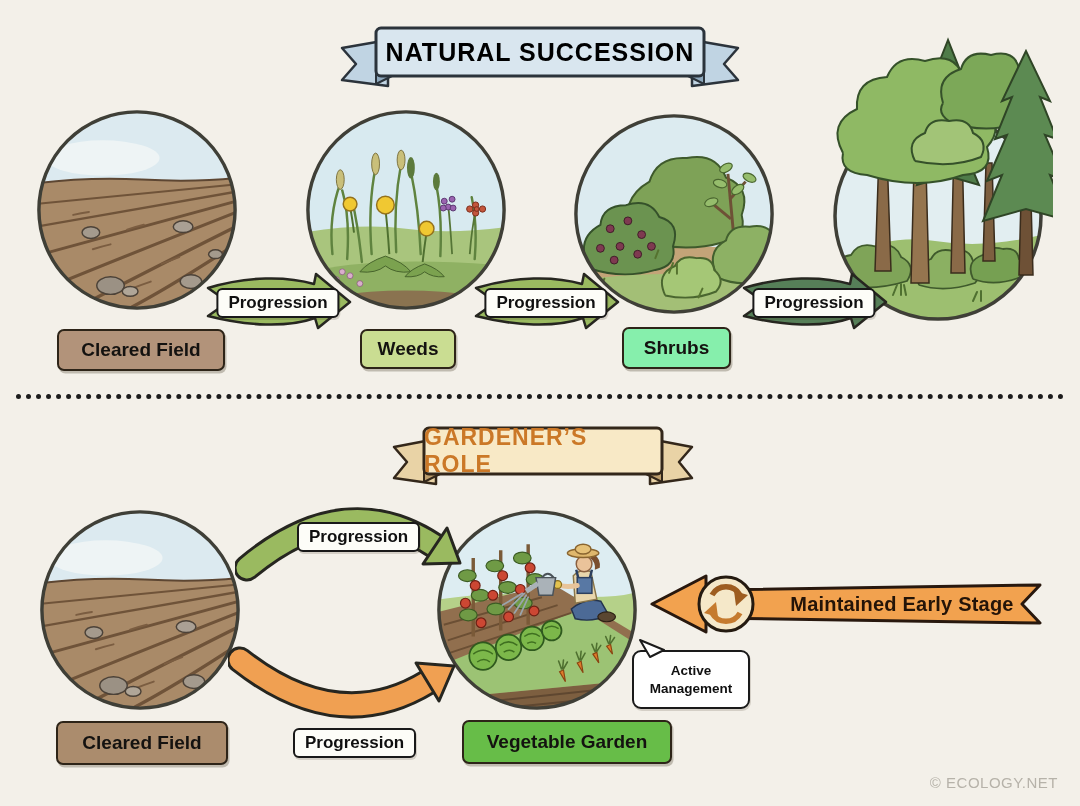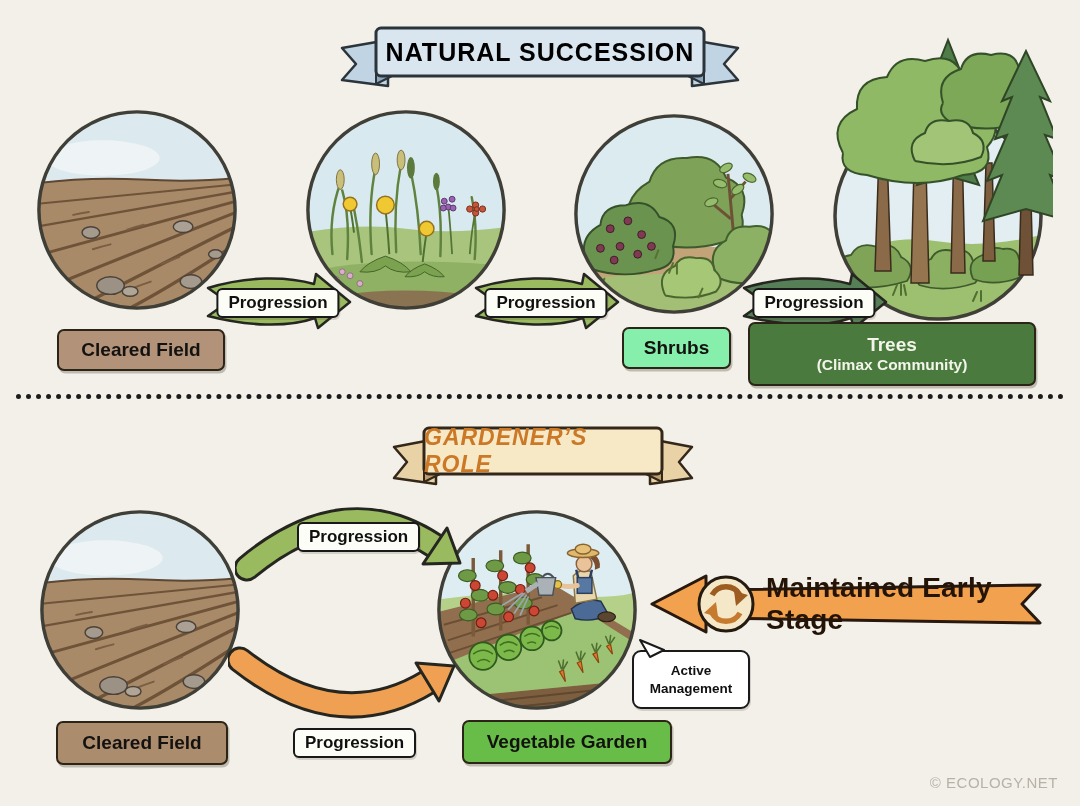--- a/index.html
+++ b/index.html
@@ -37,21 +37,21 @@
   .stage-label .sub{font-size:15.5px;}
 
   
   .divider{position:absolute;left:16px;top:394px;width:1048px;border-top:5px dotted #1c1c1c;}
 
   
   .maintained{position:absolute;left:648px;top:571px;width:402px;height:66px;}
   .maintained svg{position:absolute;left:0;top:0;}
   .maintained .maintained-text{position:absolute;left:118px;right:12px;top:0;height:66px;
     display:flex;align-items:center;justify-content:center;
-    font-size:28px;font-weight:bold;color:#241408;letter-spacing:.2px;}
+    font-size:20px;font-weight:bold;color:#241408;letter-spacing:.2px;}
 
   
   .callout{position:absolute;left:632px;top:650px;width:106px;background:#ffffff;
     border:2px solid #1a1a1a;border-radius:9px;padding:10px 4px;text-align:center;
     font-size:13.5px;font-weight:bold;color:#101010;line-height:1.3;
     box-shadow:1px 2px 0 rgba(70,60,40,.18);}
   .callout svg.tail{position:absolute;left:4px;top:-14px;}
 
   .copyright{position:absolute;right:22px;top:774px;font-size:15px;color:#b6b2a9;letter-spacing:.5px;}
 </style>
@@ -267,37 +267,34 @@
   </div>
 
   <div class="prog-arrow" style="left:738px;top:272px;">
     <svg width="152" height="60" viewBox="0 0 152 60">
       <path d="M6,16 C45,4 85,4 112,12 L114,2 L148,30 L116,56 L113,46 C85,56 45,54 6,44 L26,30 Z" fill="#567f58" stroke="#262620" stroke-width="2.5" stroke-linejoin="round"></path>
     </svg>
     <span class="prog-label">Progression</span>
   </div>
 
   <div class="stage-label" style="left:57px;top:329px;width:164px;height:38px;background:#b2937a;">Cleared Field</div>
+  <div class="stage-label" style="left:360px;top:329px;width:92px;height:36px;background:#cadd92;">Weeds</div>
   <div class="stage-label" style="left:622px;top:327px;width:105px;height:38px;background:#86efac;">Shrubs</div>
-  <div class="stage-label" style="left:748px;top:322px;width:284px;height:60px;background:#4a7a3e;color:#f3f5ea;">
-    <span>Trees</span>
-    <span class="sub">(Climax Community)</span>
-  </div>
 
   <div class="divider"></div>
 
   <div class="banner banner-bottom" style="left:388px;top:424px;width:310px;height:62px;">
     <svg width="310" height="62" viewBox="0 0 310 62">
       <path d="M48 15 L6 23 L19 38 L6 54 L48 60 Z" fill="#e9d3a6" stroke="#33271a" stroke-width="2.5" stroke-linejoin="round"></path>
       <path d="M262 15 L304 23 L291 38 L304 54 L262 60 Z" fill="#e9d3a6" stroke="#33271a" stroke-width="2.5" stroke-linejoin="round"></path>
       <path d="M36 46 L36 58 L52 50 Z" fill="#bd9e6d" stroke="#33271a" stroke-width="2" stroke-linejoin="round"></path>
       <path d="M274 46 L274 58 L258 50 Z" fill="#bd9e6d" stroke="#33271a" stroke-width="2" stroke-linejoin="round"></path>
       <rect x="36" y="4" width="238" height="46" rx="5" fill="#f8e9c6" stroke="#33271a" stroke-width="3"></rect>
     </svg>
-    <div class="banner-text" style="left:36px;right:36px;top:2px;height:50px;font-style:italic;">GARDENER’S ROLE</div>
+    <div class="banner-text" style="left:36px;right:36px;top:2px;height:50px;">GARDENER’S ROLE</div>
   </div>
 
   <div class="circle-illustration" style="left:37px;top:507px;">
     <svg width="206" height="206" viewBox="0 0 210 210">
       <defs>
           <clipPath id="cfClip2">
             <circle cx="105" cy="105" r="100"></circle>
           </clipPath>
         </defs>
       <g clip-path="url(#cfClip2)">

